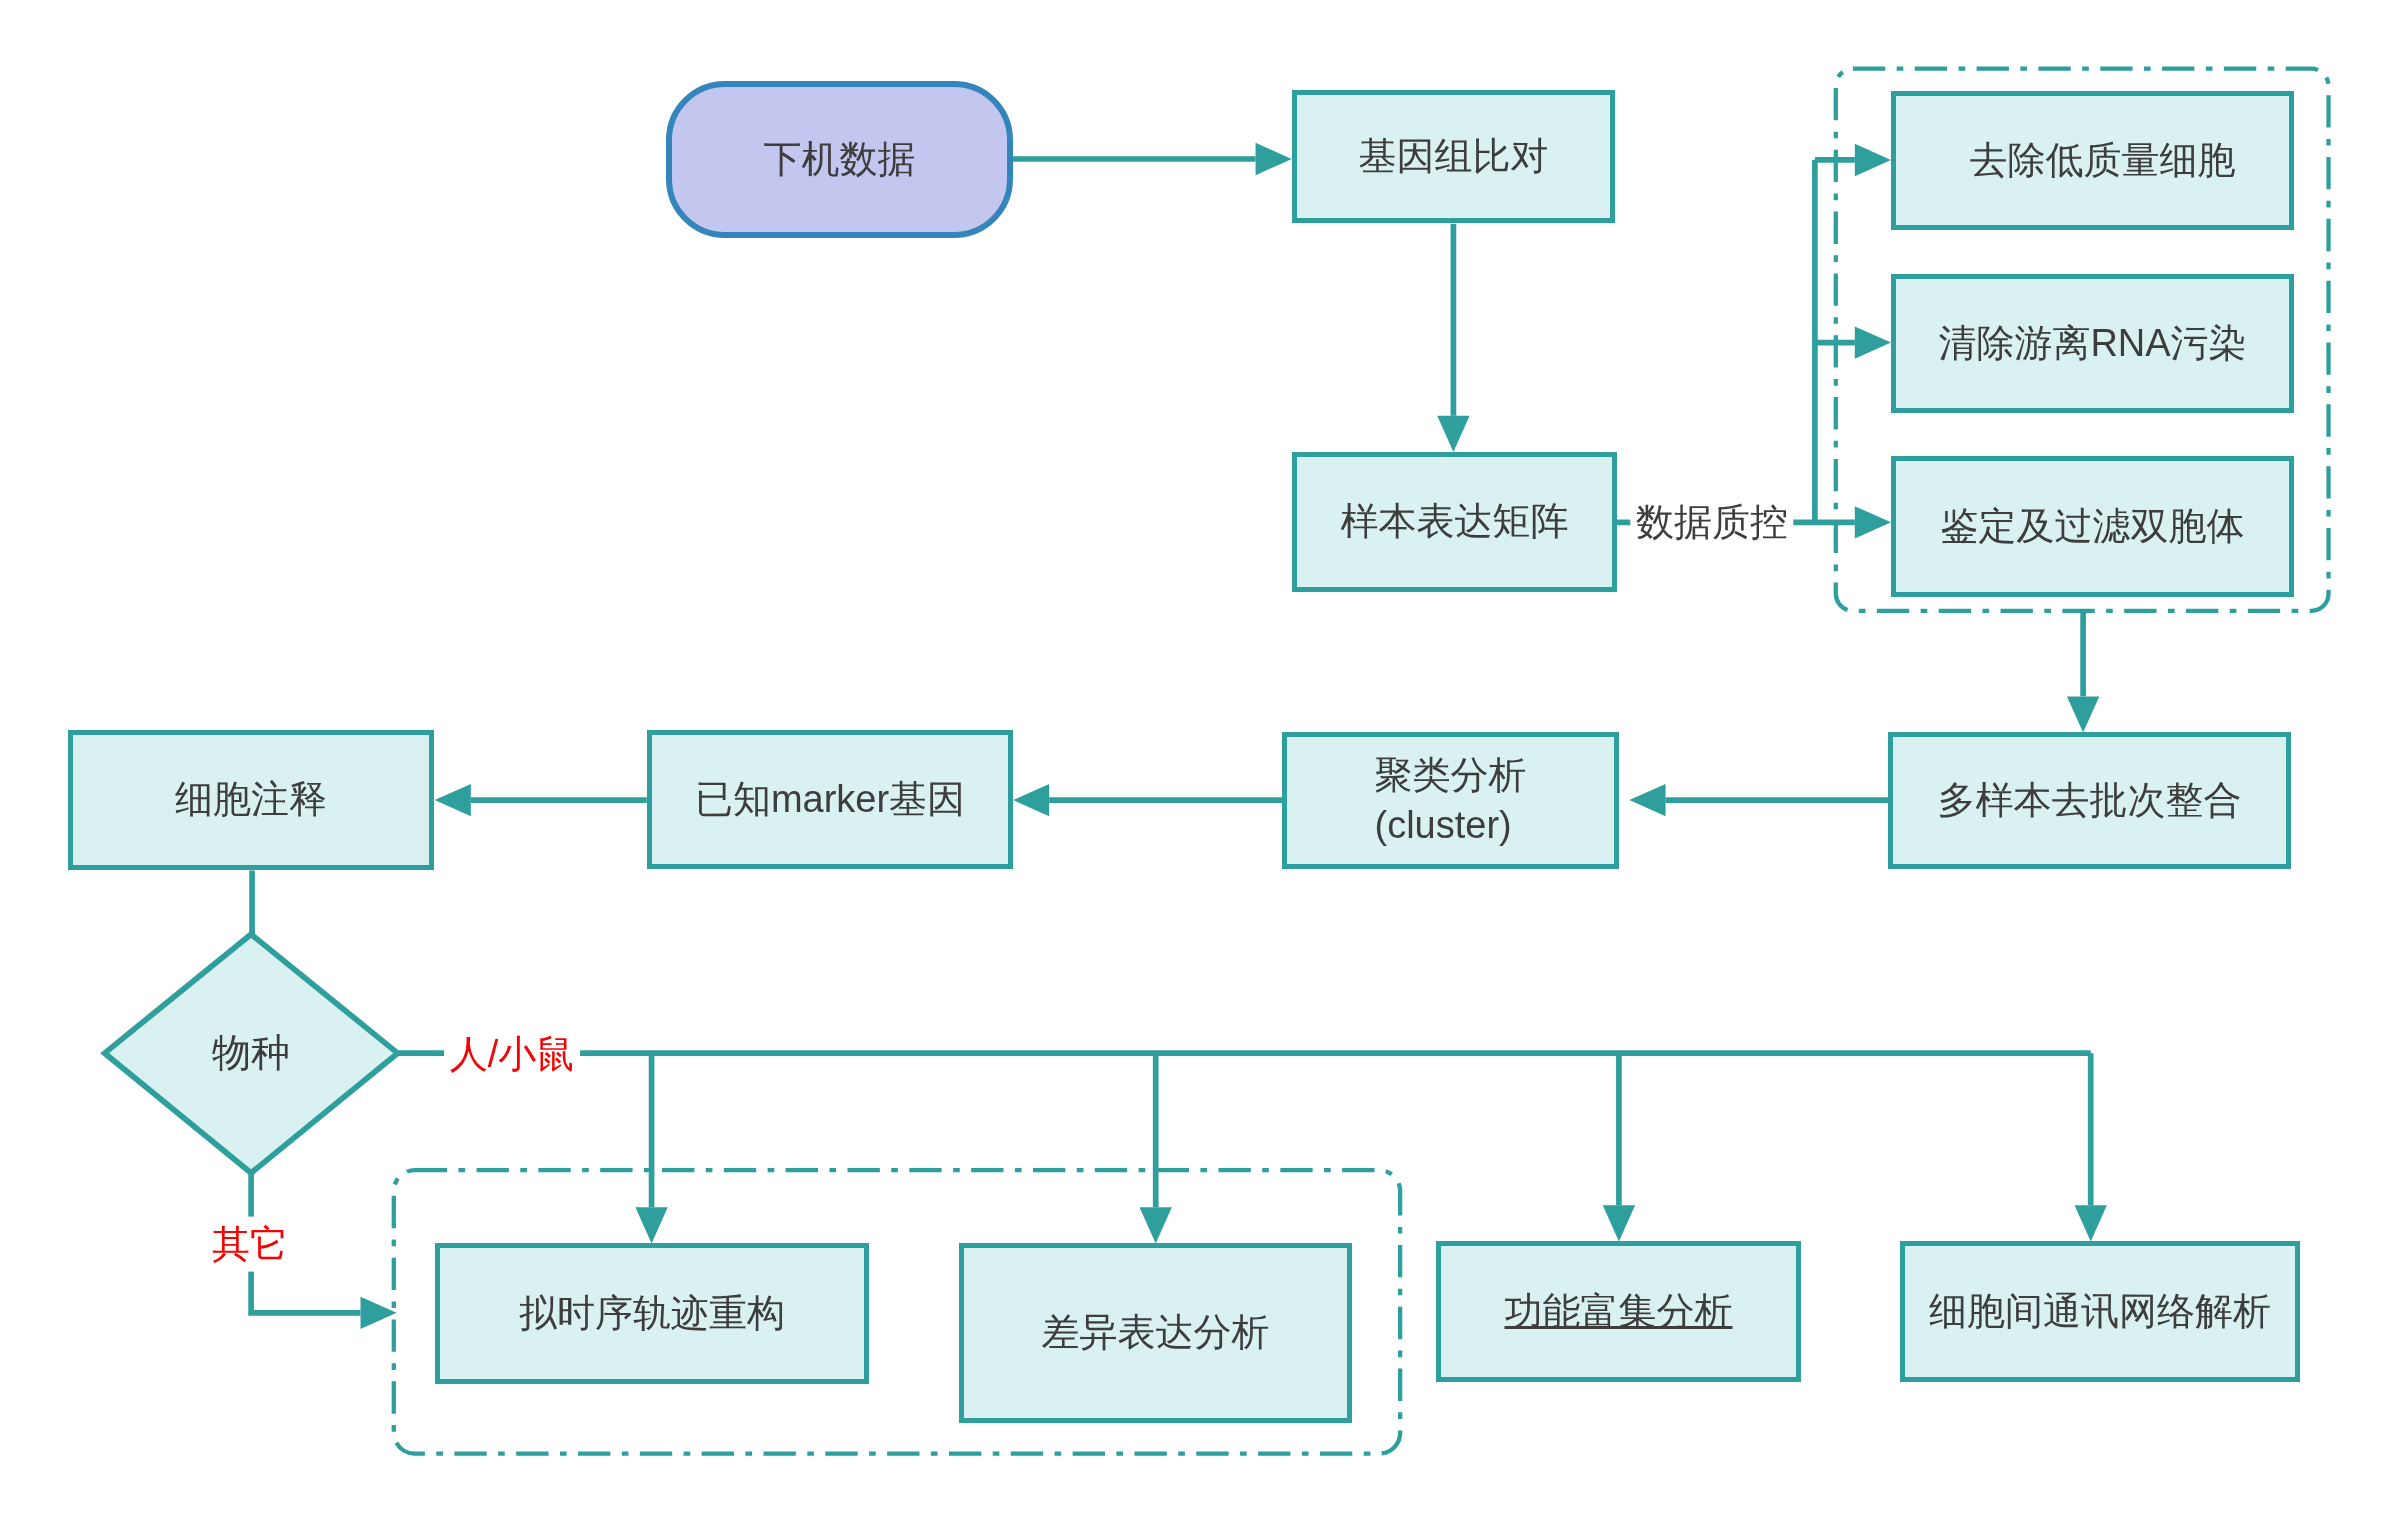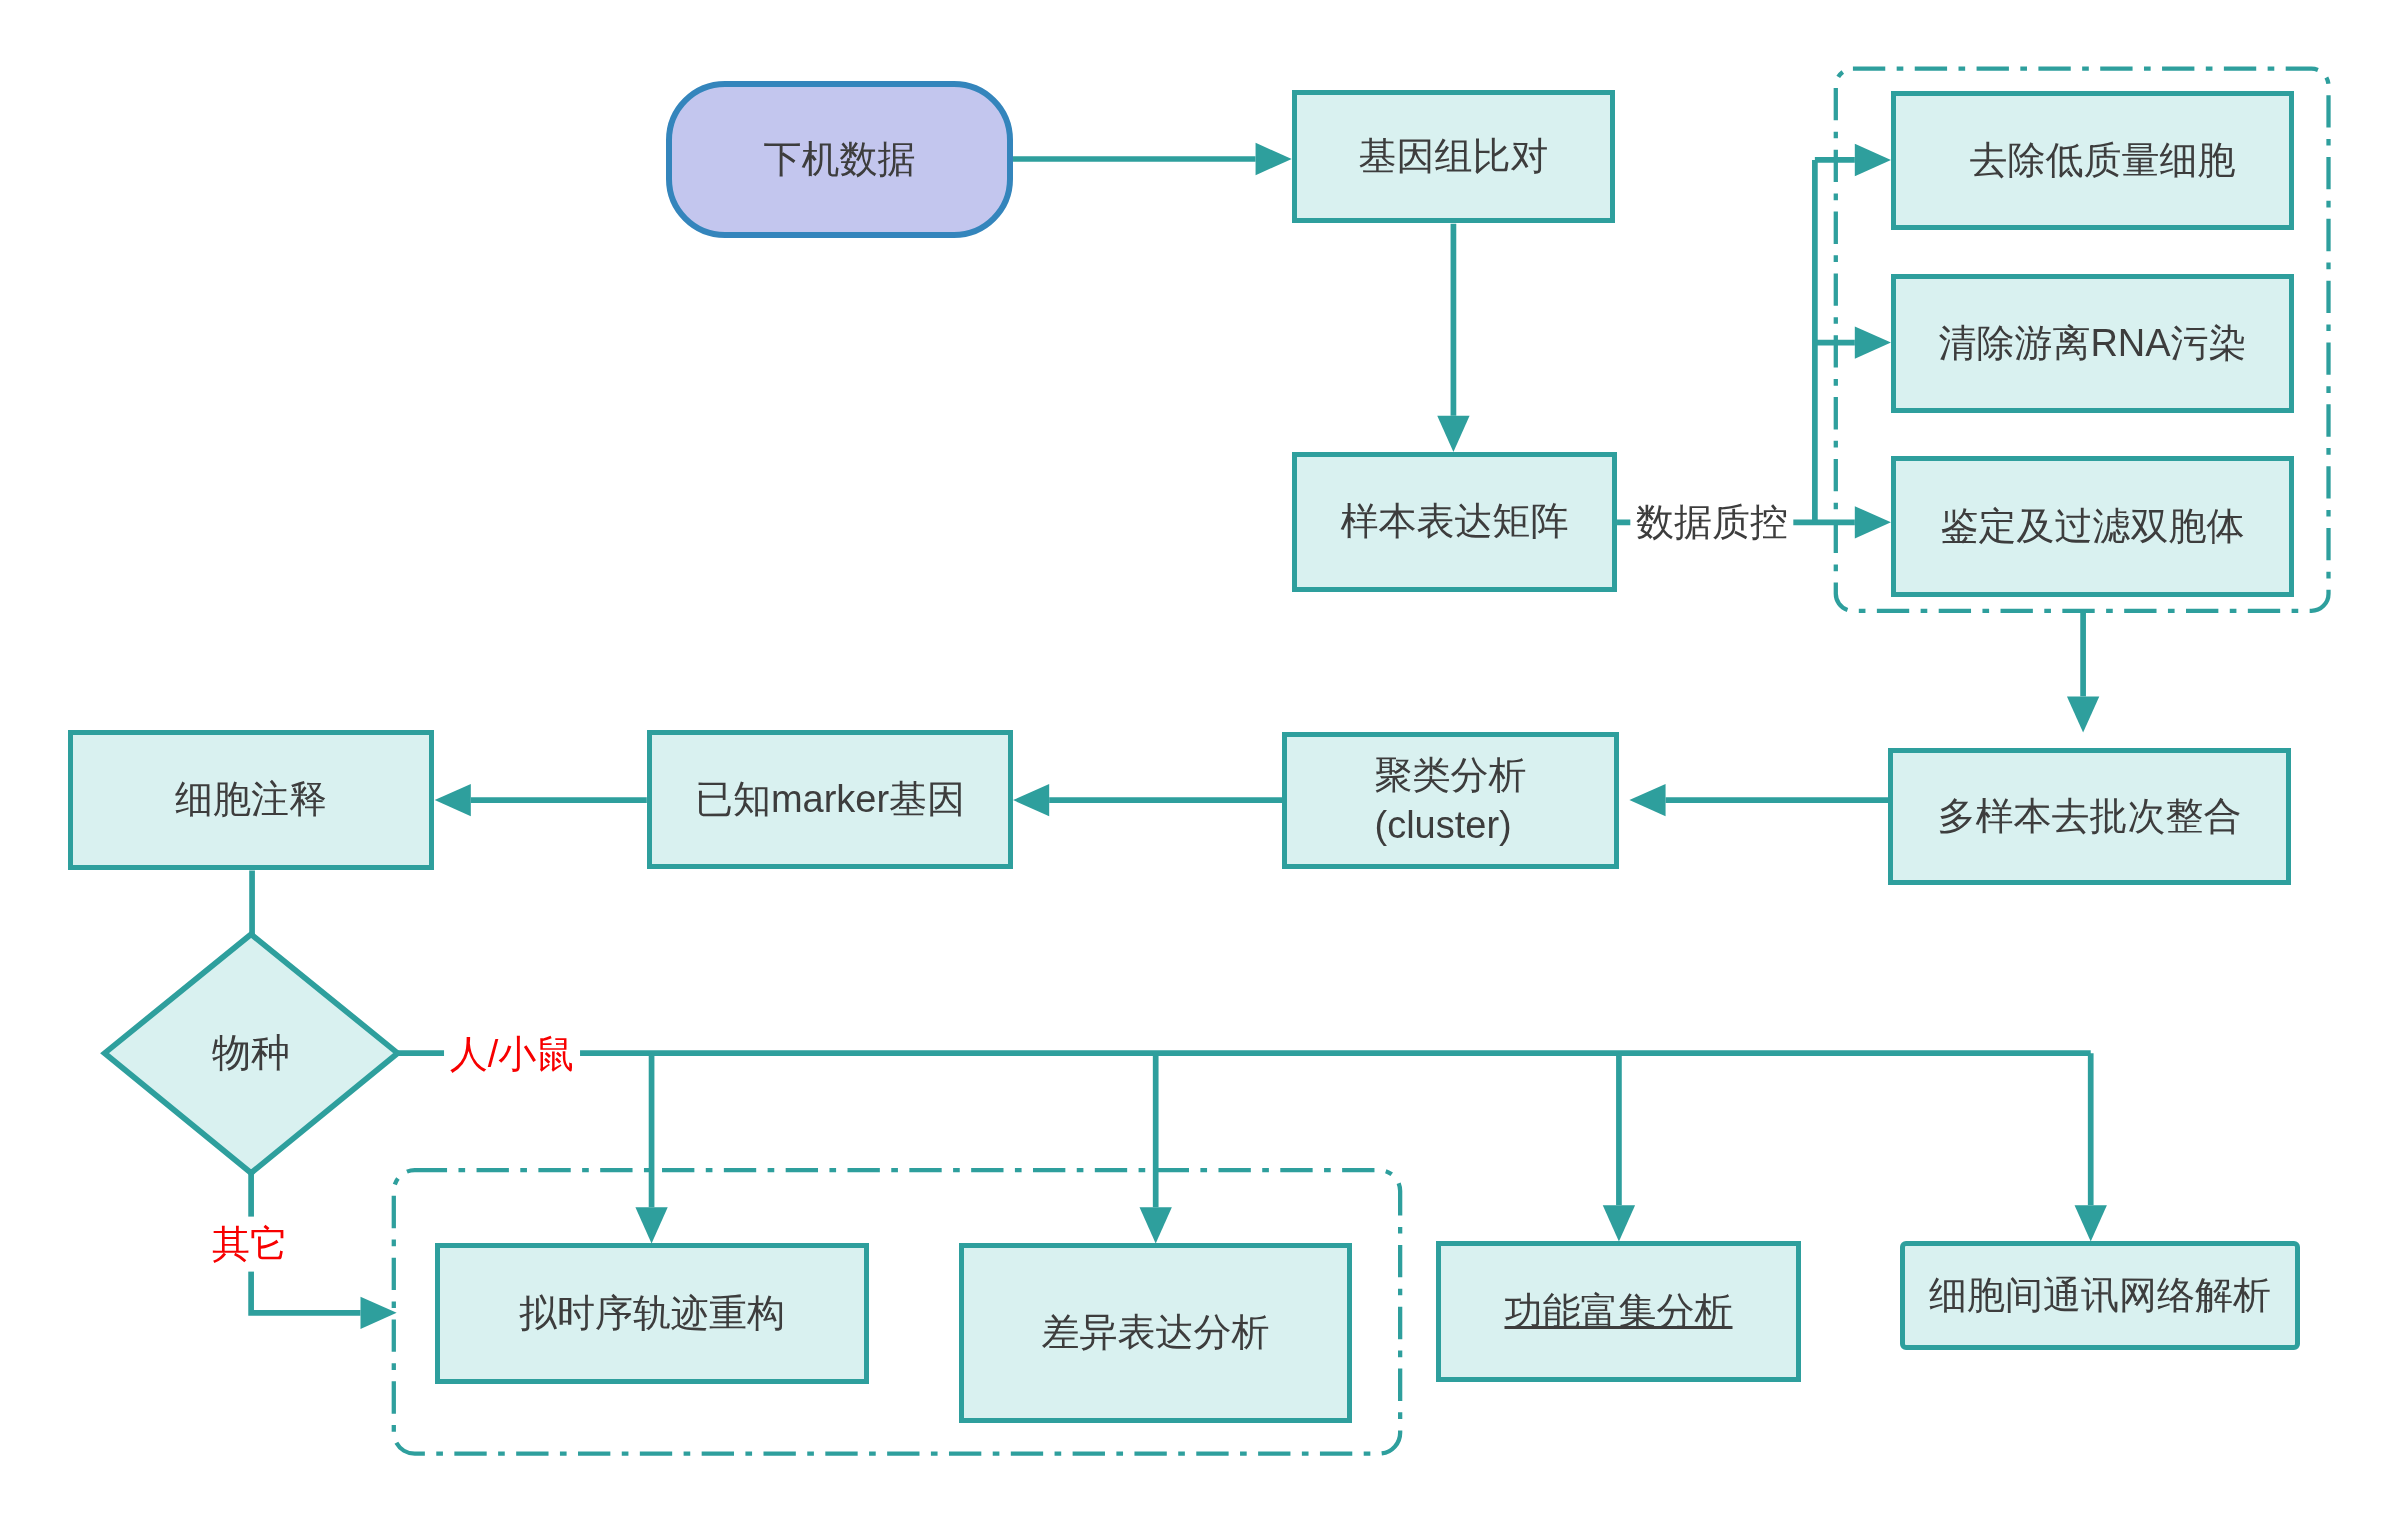--- a/index.html
+++ b/index.html
@@ -150,21 +150,21 @@
   </div>
 
   <div class="node" style="left:1891px; top:456px; width:403px; height:141px;">
     <span class="lbl">鉴定及过滤双胞体</span>
   </div>
 
   <div class="node" style="left:1292px; top:452px; width:325px; height:140px;">
     <span class="lbl">样本表达矩阵</span>
   </div>
 
-  <div class="node" style="left:1888px; top:732px; width:403px; height:137px;margin-top:16px;">
+  <div class="node" style="left:1888px; top:732px; width:403px; height:137px;">
     <span class="lbl">多样本去批次整合</span>
   </div>
 
   <div class="node" style="left:1282px; top:732px; width:337px; height:137px;">
     <span class="lbl">聚类分析
 (cluster)</span>
   </div>
 
   <div class="node" style="left:647px; top:730px; width:366px; height:139px;">
     <span class="lbl">已知marker基因</span>
@@ -179,21 +179,21 @@
   </div>
 
   <div class="node" style="left:959px; top:1243px; width:393px; height:180px;">
     <span class="lbl">差异表达分析</span>
   </div>
 
   <div class="node" style="left:1436px; top:1241px; width:365px; height:141px;text-decoration:underline;">
     <span class="lbl">功能富集分析</span>
   </div>
 
-  <div class="node" style="left:1900px; top:1241px; width:400px; height:109px;border-radius:6px;">
+  <div class="node" style="left:1900px; top:1241px; width:400px; height:141px;">
     <span class="lbl">细胞间通讯网络解析</span>
   </div>
 
   <div class="diamond-label" style="left:251px; top:1053px;">物种</div>
 
   <div class="edge-label" style="left:1712px; top:522px;">数据质控</div>
   <div class="edge-label red" style="left:512px; top:1054px;">人/小鼠</div>
   <div class="edge-label red" style="left:250px; top:1244px;">其它</div>
 
 </div>

